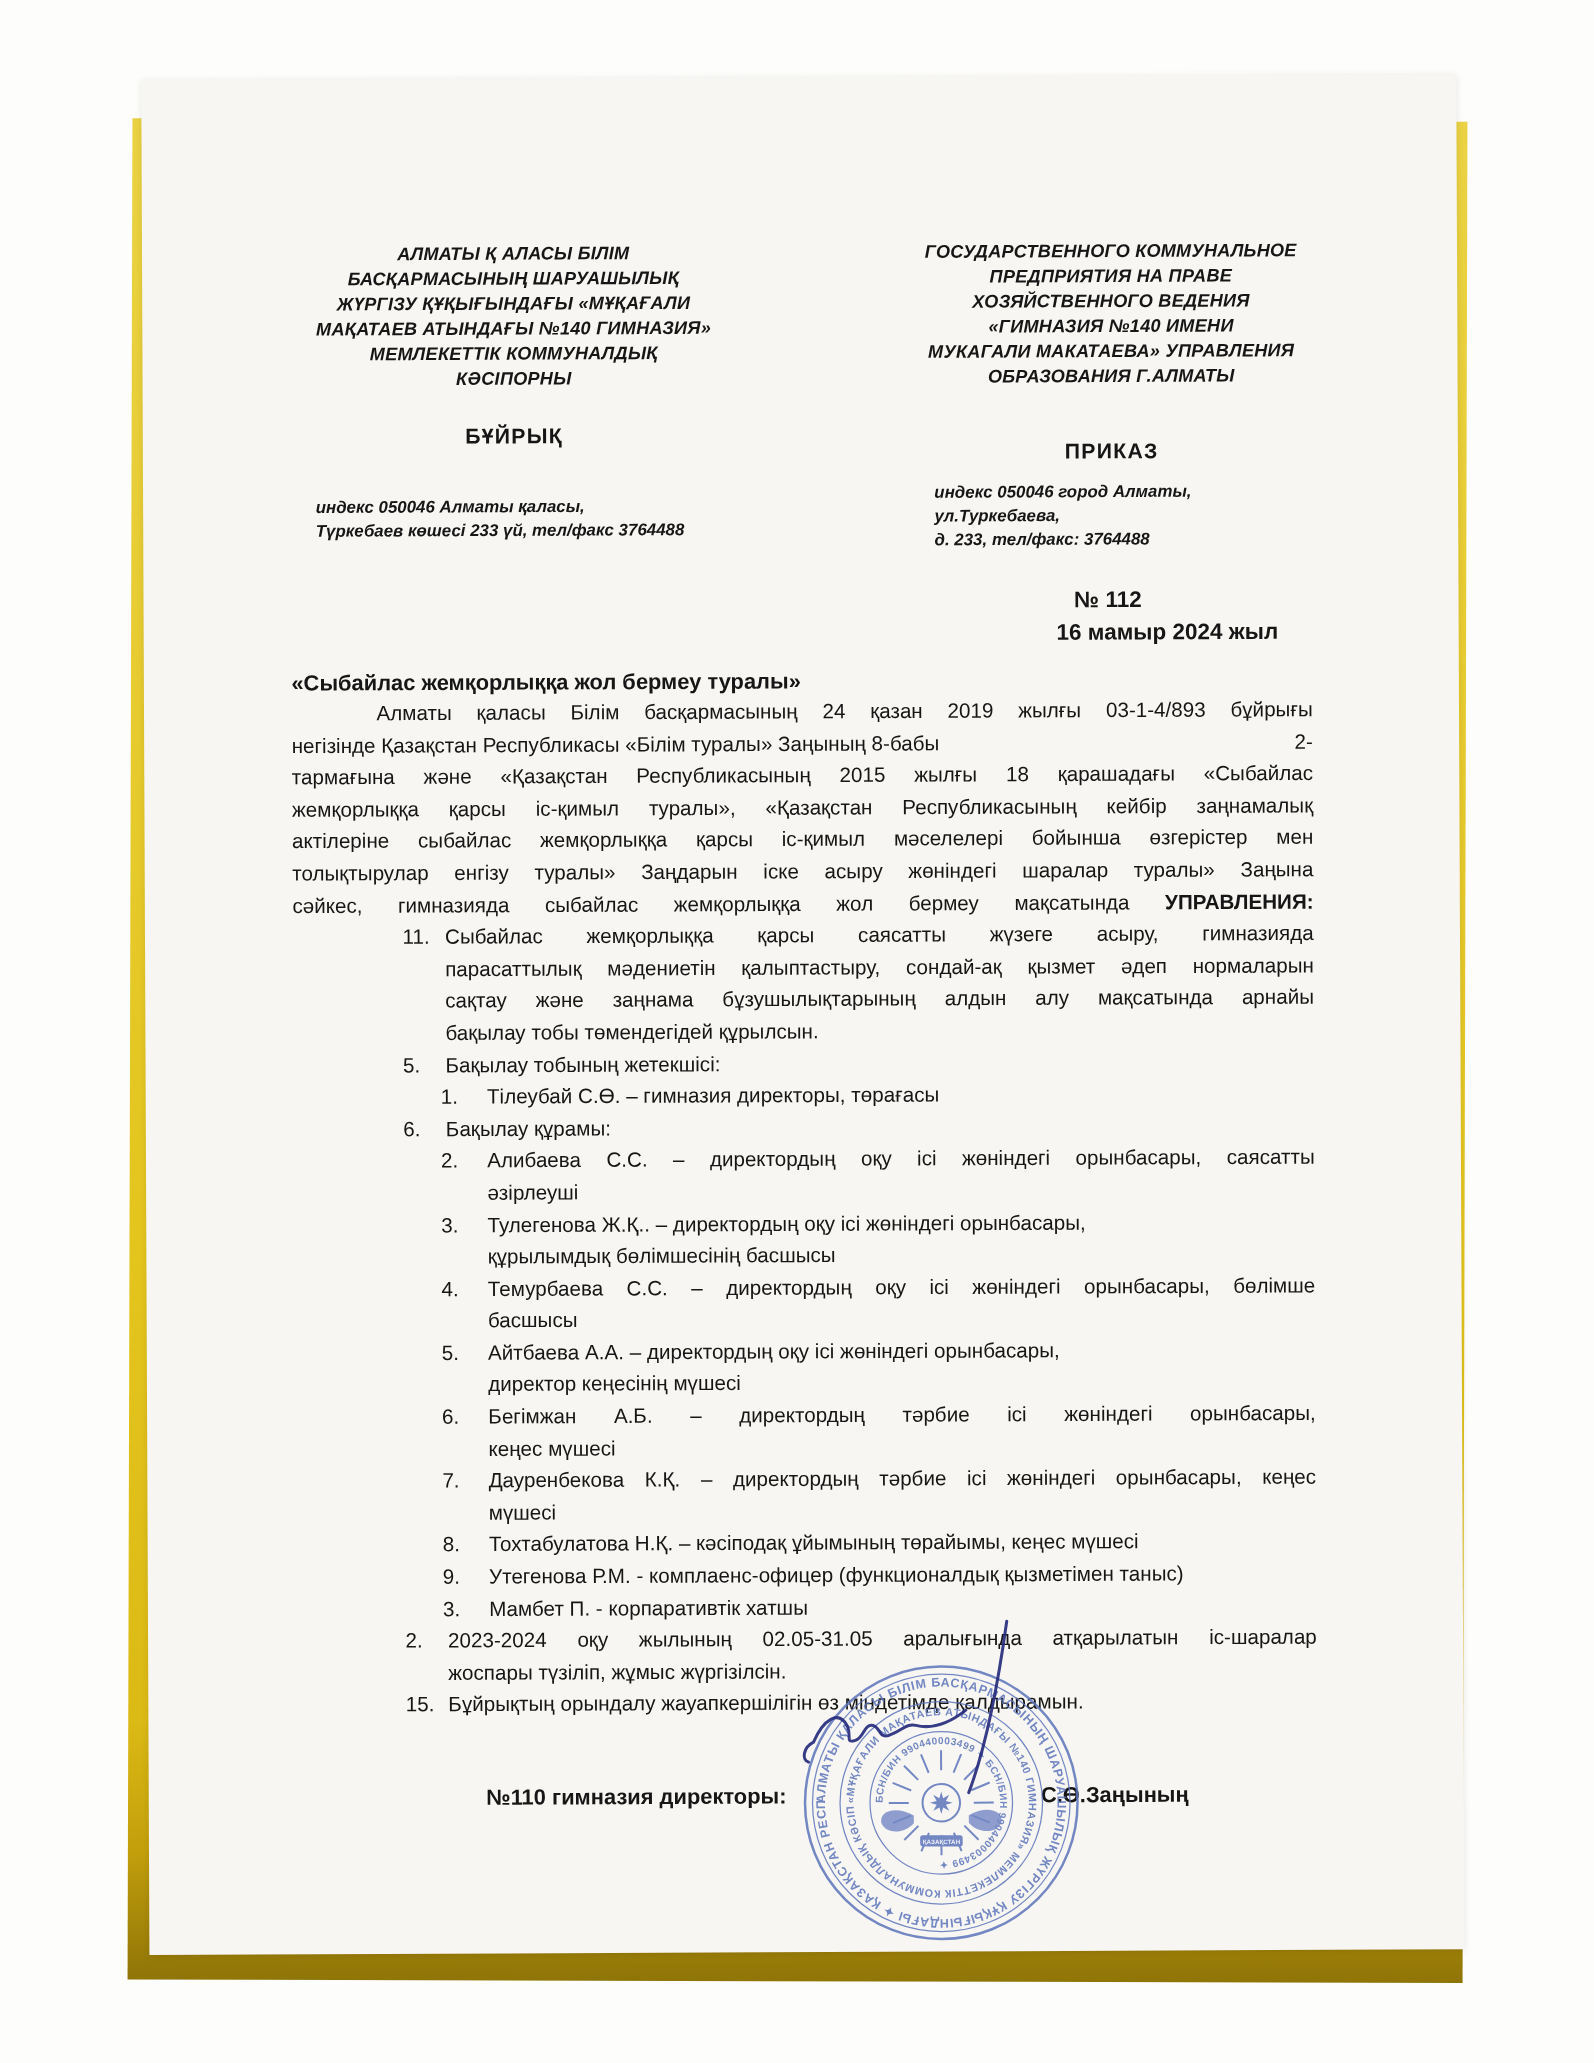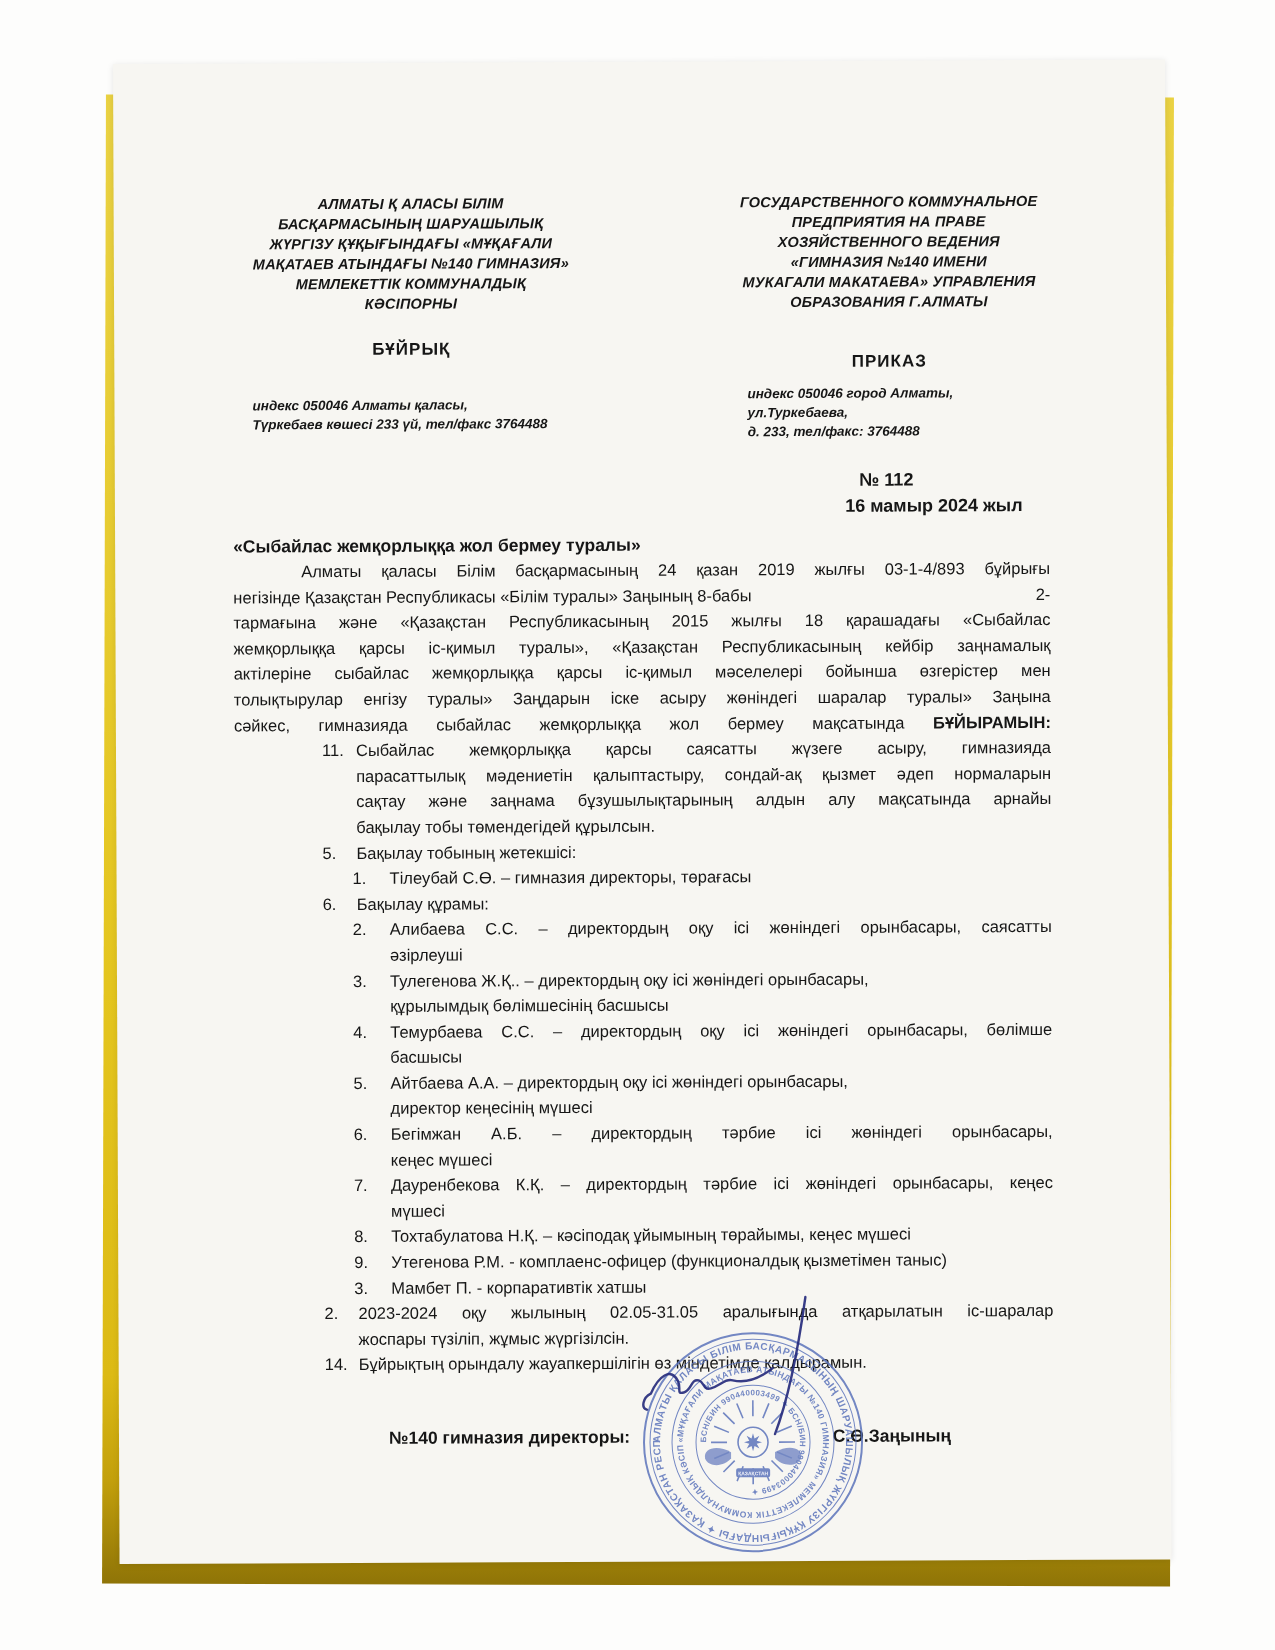--- a/index.html
+++ b/index.html
@@ -100,21 +100,21 @@
     <div class="bodytext">
       <span class="bl jl indent">Алматы қаласы Білім басқармасының 24 қазан 2019 жылғы 03-1-4/893 бұйрығы</span>
       <span class="bl sprd">
         <span>негізінде Қазақстан Республикасы «Білім туралы» Заңының 8-бабы</span>
         <span>2-</span>
       </span>
       <span class="bl jl">тармағына және «Қазақстан Республикасының 2015 жылғы 18 қарашадағы «Сыбайлас</span>
       <span class="bl jl">жемқорлыққа қарсы іс-қимыл туралы», «Қазақстан Республикасының кейбір заңнамалық</span>
       <span class="bl jl">актілеріне сыбайлас жемқорлыққа қарсы іс-қимыл мәселелері бойынша өзгерістер мен</span>
       <span class="bl jl">толықтырулар енгізу туралы» Заңдарын іске асыру жөніндегі шаралар туралы» Заңына</span>
-      <span class="bl jl"><span>сәйкес, гимназияда сыбайлас жемқорлыққа  жол бермеу мақсатында</span> <span class="b">БҰЙЫРАМЫН:</span></span>
+      <span class="bl jl"><span>сәйкес, гимназияда сыбайлас жемқорлыққа  жол бермеу мақсатында</span> <span class="b">УПРАВЛЕНИЯ:</span></span>
     </div>
 
     <div class="bodytext">
 
       <div class="row lvl1">
         <span class="num">11.</span>
         <span class="txt">
           <span class="line jl">Сыбайлас жемқорлыққа қарсы саясатты жүзеге асыру, гимназияда</span>
           <span class="line jl">парасаттылық мәдениетін қалыптастыру, сондай-ақ қызмет әдеп нормаларын</span>
           <span class="line jl">сақтау және заңнама бұзушылықтарының алдын алу мақсатында арнайы</span>
@@ -214,30 +214,30 @@
 
       <div class="row lvl1">
         <span class="num">2.</span>
         <span class="txt">
           <span class="line jl">2023-2024 оқу жылының 02.05-31.05 аралығында атқарылатын іс-шаралар</span>
           <span class="line">жоспары түзіліп, жұмыс жүргізілсін.</span>
         </span>
       </div>
 
       <div class="row lvl1">
-        <span class="num">14.</span>
+        <span class="num">15.</span>
         <span class="txt">
           <span class="line">Бұйрықтың орындалу жауапкершілігін өз міндетімде қалдырамын.</span>
         </span>
       </div>
 
     </div>
 
     <div class="sigrow">
-      <span>№140 гимназия директоры:</span>
+      <span>№110 гимназия директоры:</span>
       <span>С.Ө.Заңының</span>
     </div>
 
     <svg class="stamp" viewBox="0 0 240 240">
       <g fill="none" stroke="#5c74bb">
         <circle cx="120" cy="120" r="109" stroke-width="2"></circle>
         <circle cx="120" cy="120" r="103" stroke-width="1"></circle>
         <circle cx="120" cy="120" r="81" stroke-width="1"></circle>
         <circle cx="120" cy="120" r="57" stroke-width="1"></circle>
       </g>

